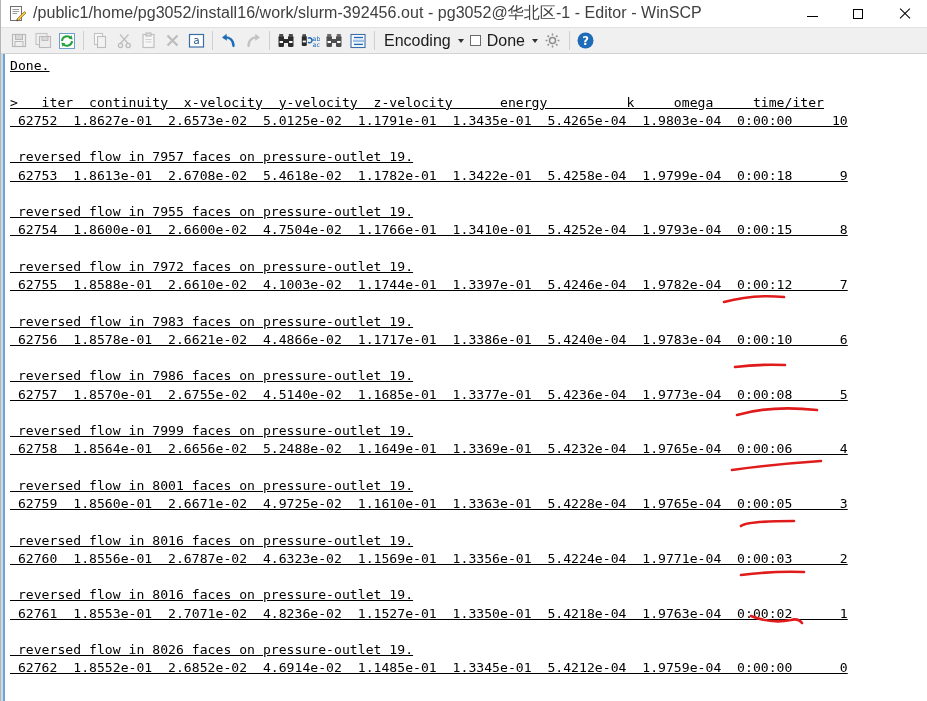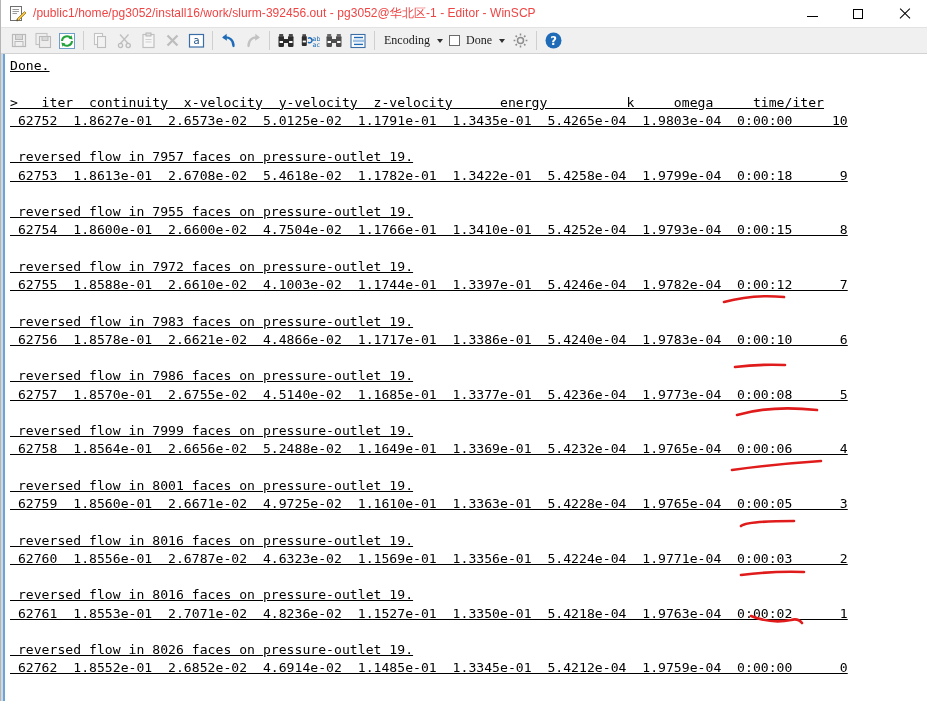--- a/index.html
+++ b/index.html
@@ -32,22 +32,22 @@
     box-sizing: border-box;
   }
   .title-icon {
     width: 17px;
     height: 17px;
     margin-right: 7px;
     flex: 0 0 auto;
     position: relative;
   }
   .title-text {
-    font-size: 12px;
-    color: #ef4444;
+    font-size: 16px;
+    color: #404040;
     white-space: nowrap;
     letter-spacing: 0.05px;
   }
   .win-controls {
     position: absolute;
     right: 0;
     top: 0;
     height: 27px;
     display: flex;
     align-items: stretch;
@@ -108,25 +108,24 @@
     flex: 0 0 auto;
   }
   .tb-sep {
     width: 1px;
     height: 19px;
     background: #cfcfcf;
     margin: 0 4px;
     flex: 0 0 auto;
   }
   .tb-label {
-    font-size: 12px;
+    font-size: 16px;
     color: #1b1b1b;
     white-space: nowrap;
     padding: 0 2px;
-    font-family: Liberation Serif, serif;
   }
   .tb-text-btn {
     display: flex;
     align-items: center;
     height: 23px;
     padding: 0 3px;
     gap: 4px;
   }
   .caret {
     width: 0; height: 0;

